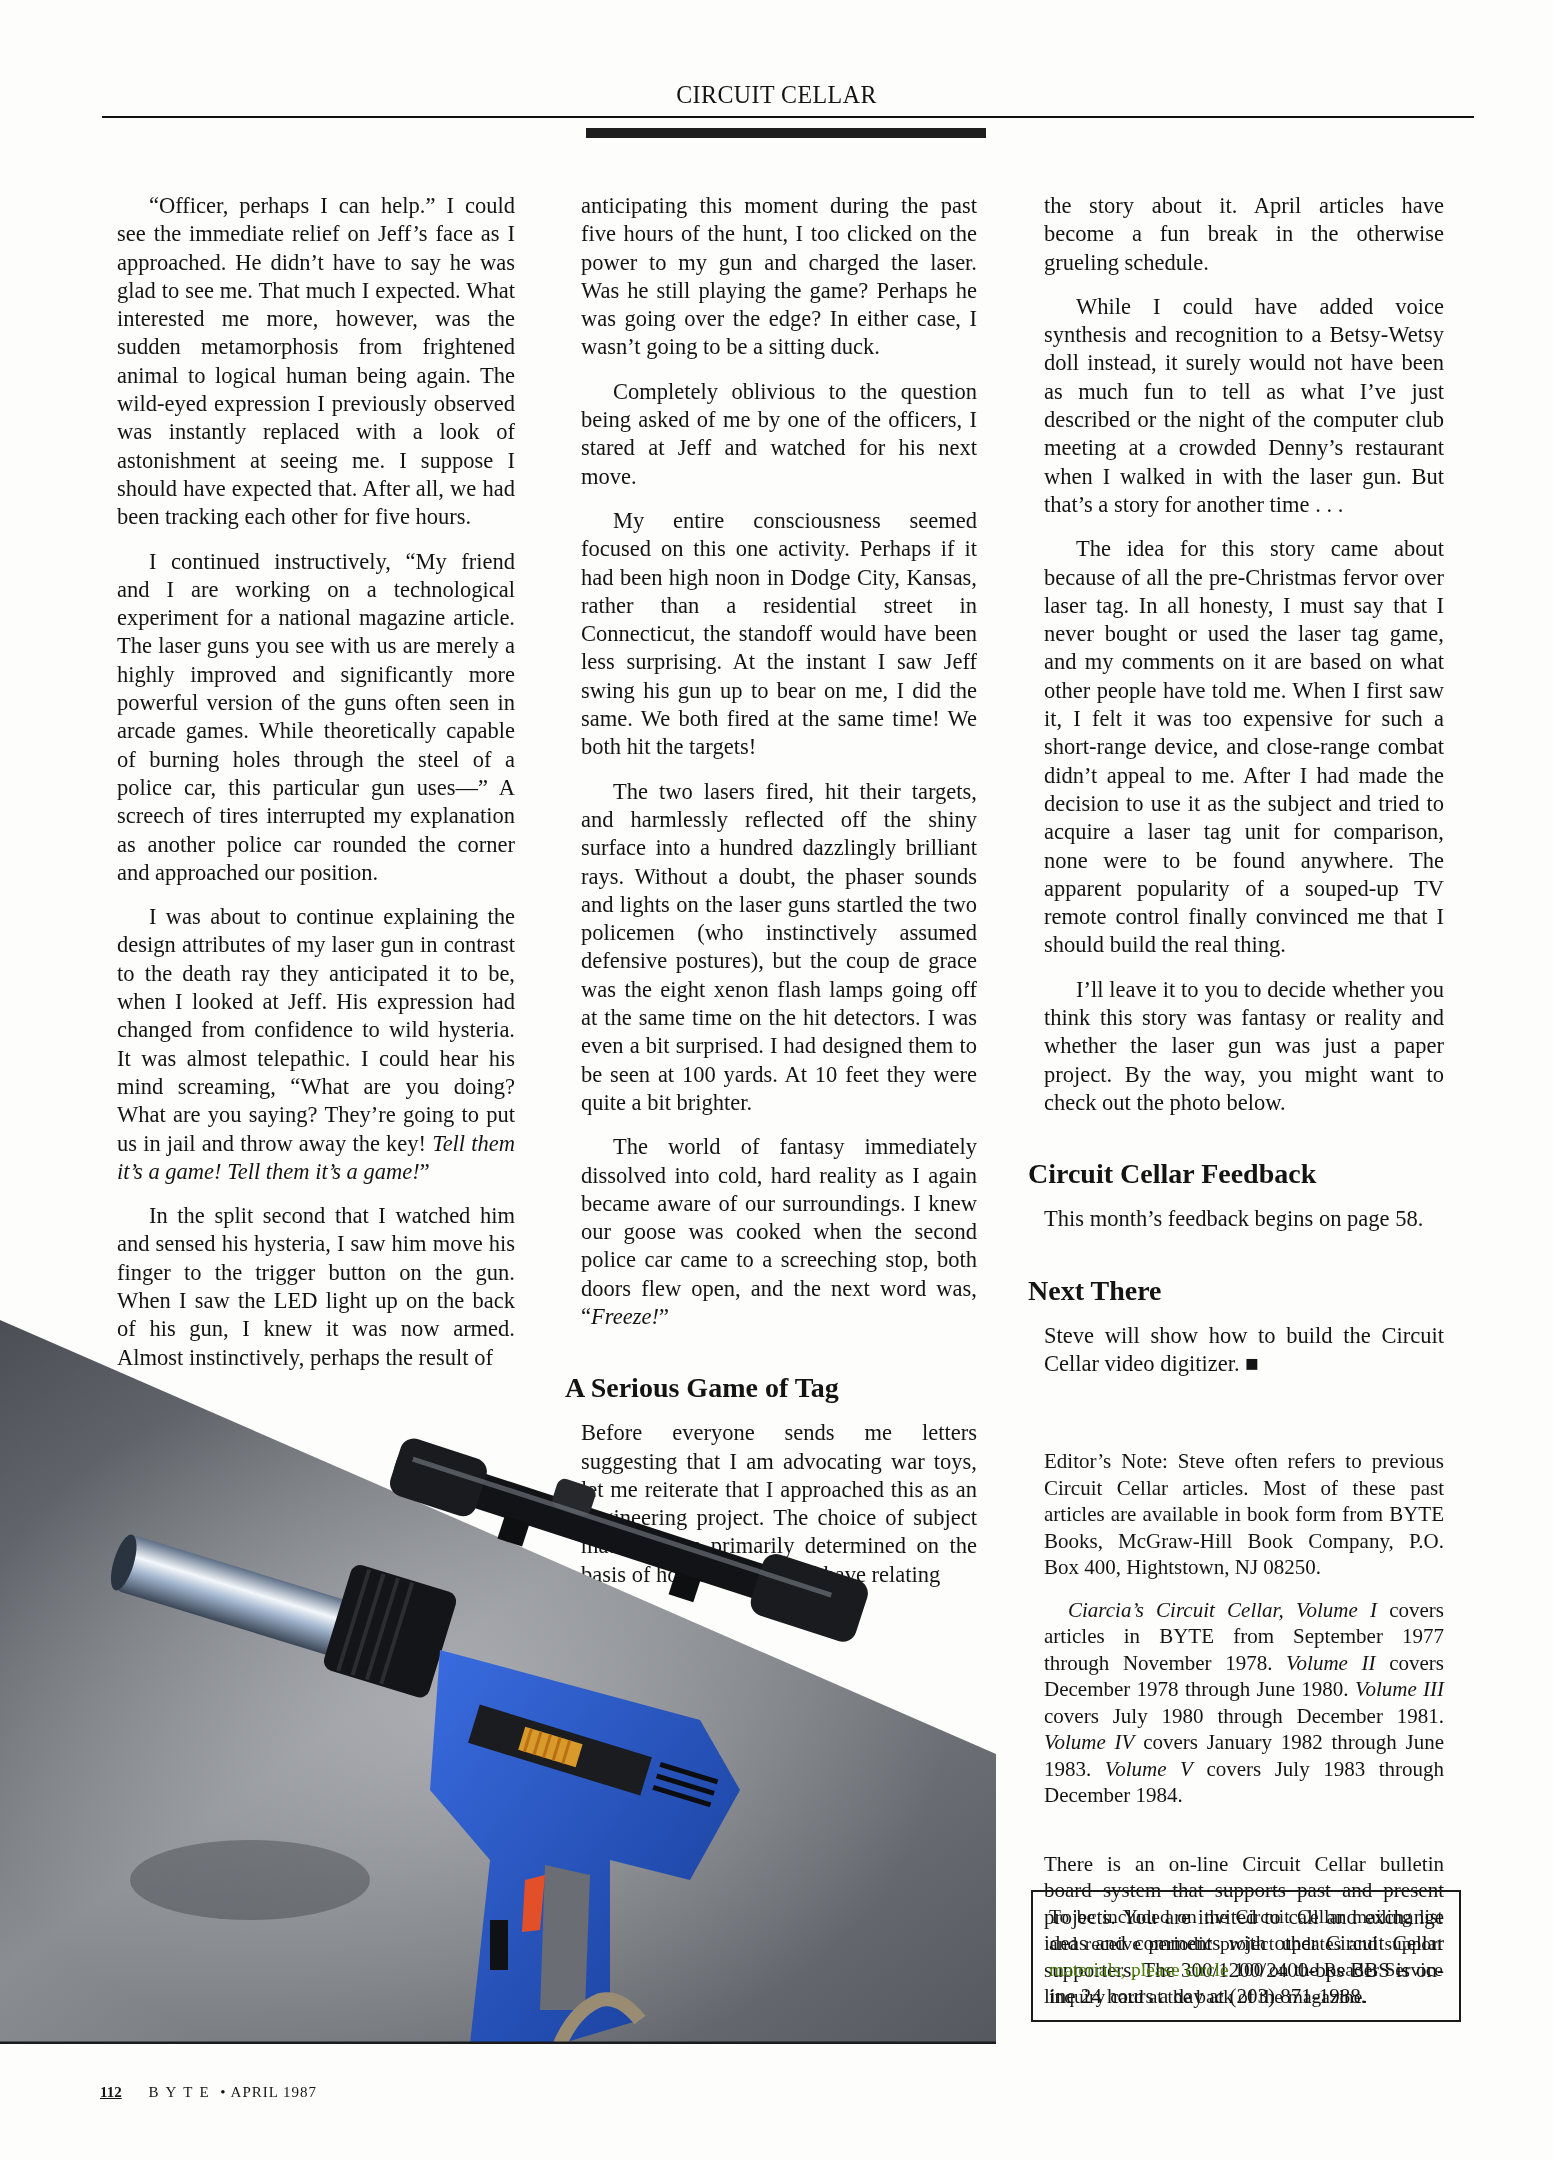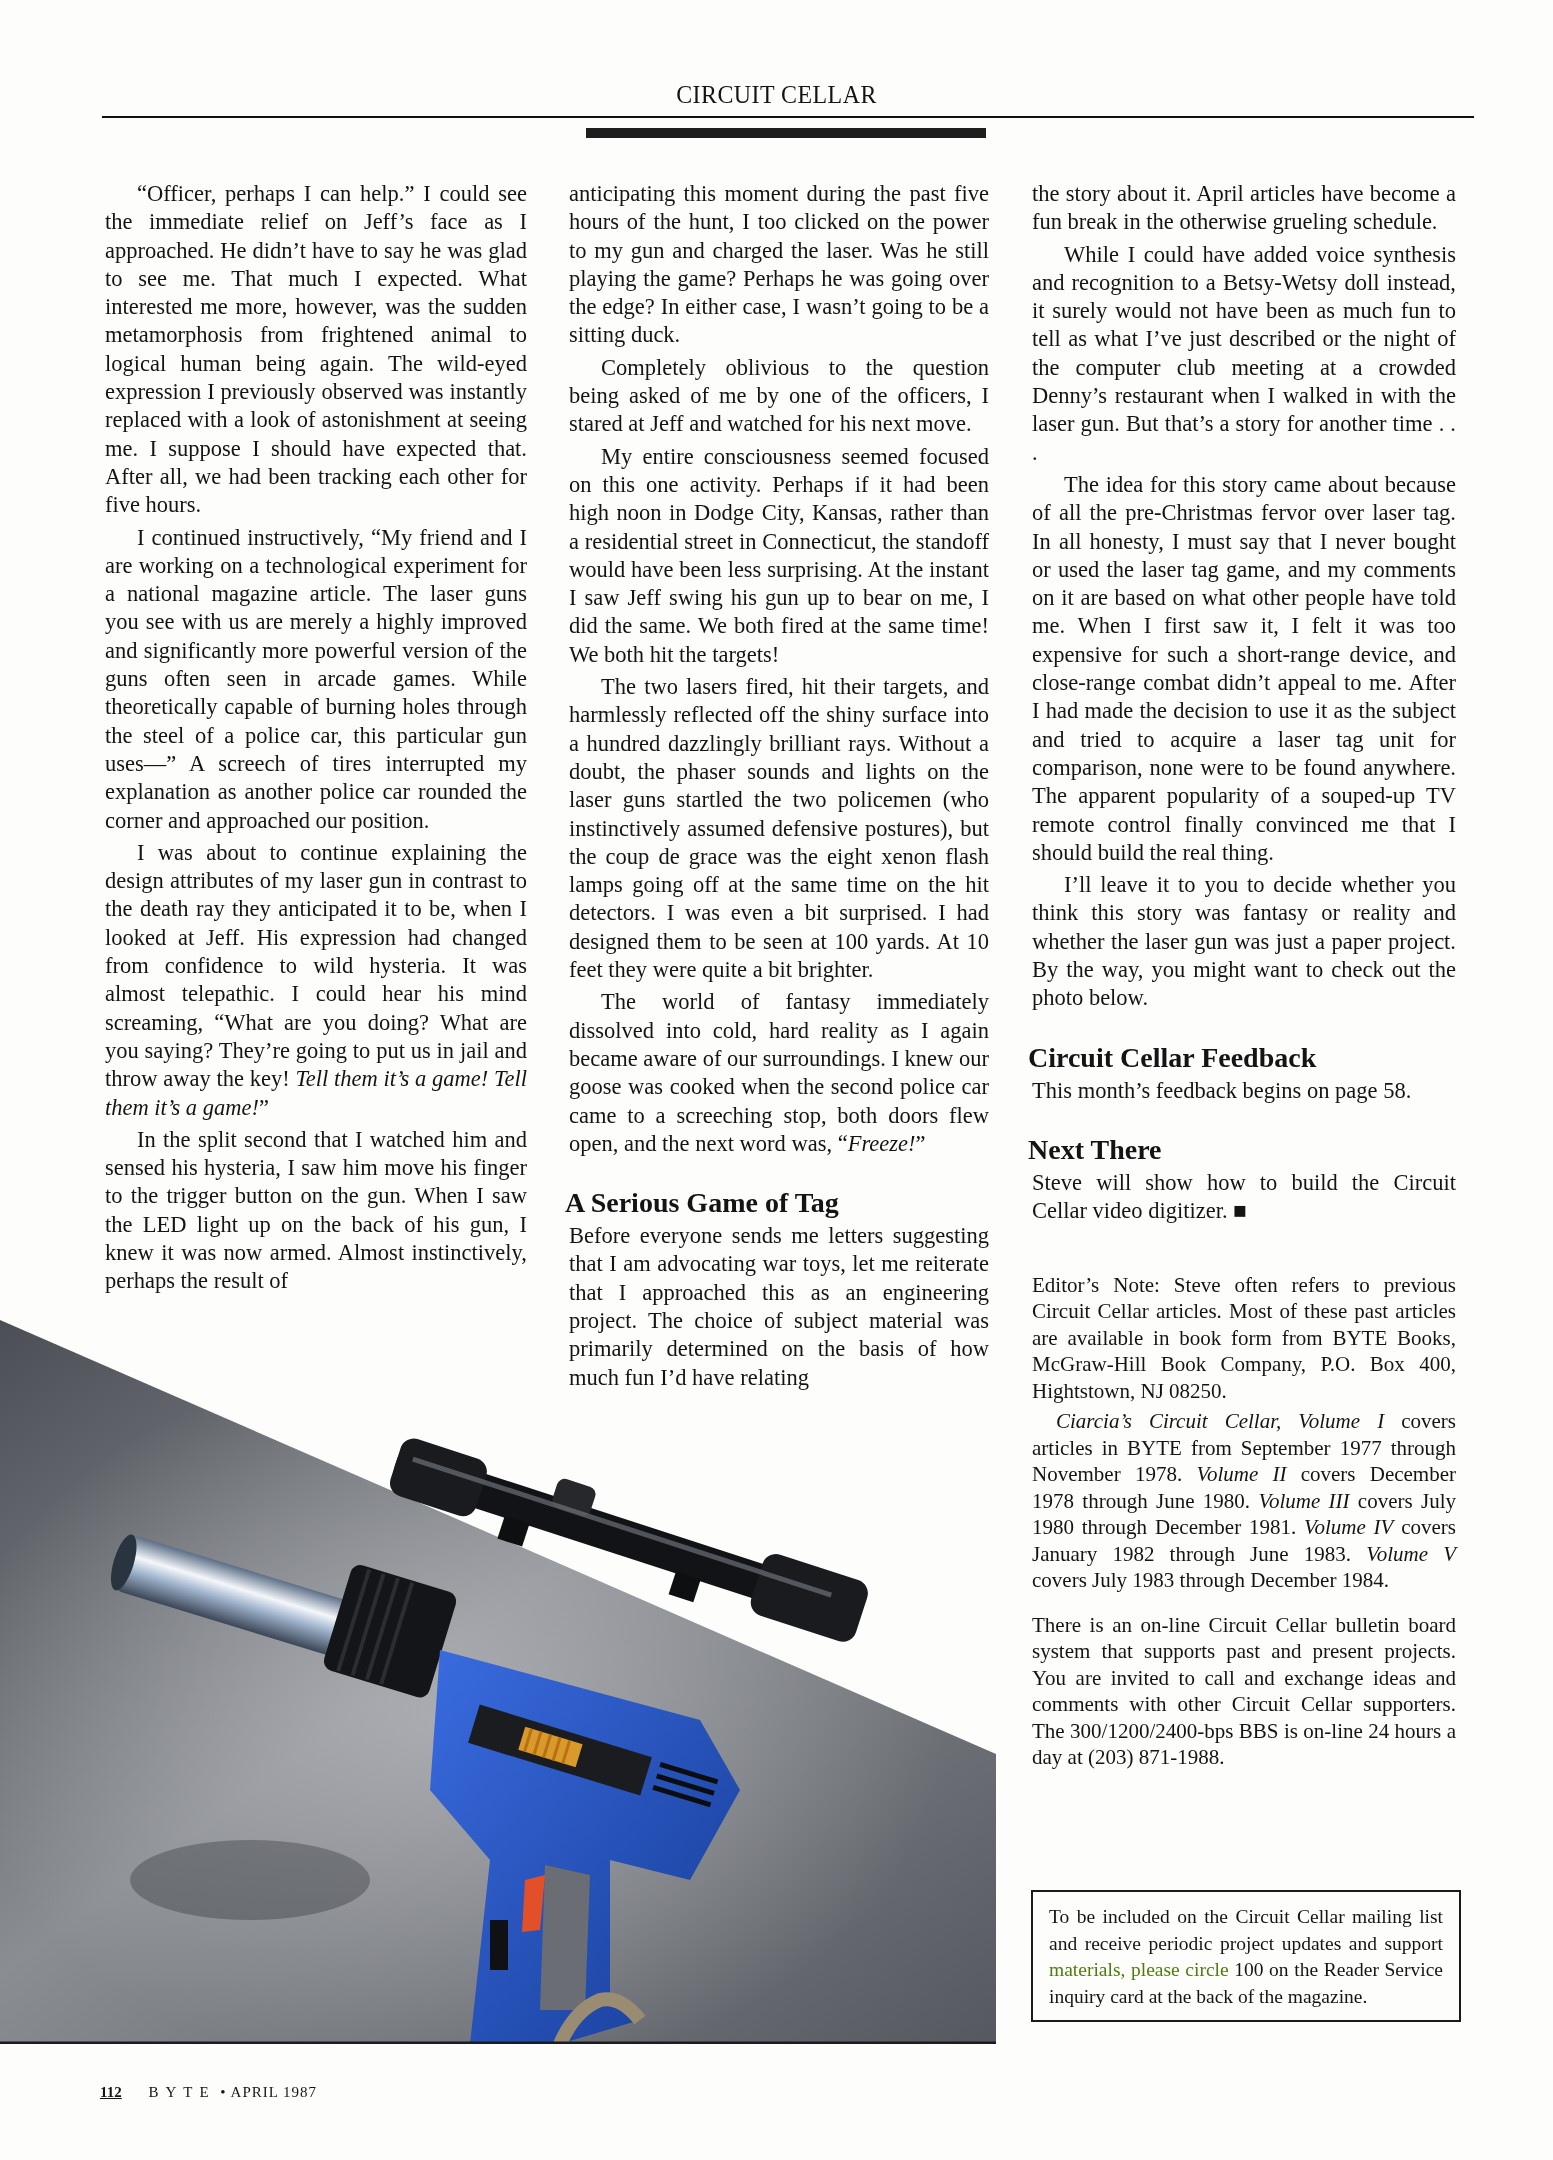--- a/index.html
+++ b/index.html
@@ -13,21 +13,21 @@
     }
     .header-rule {
       position: absolute; top: 116px; left: 102px; width: 1372px; height: 2px; background: #111;
     }
     .header-bar {
       position: absolute; top: 128px; left: 586px; width: 400px; height: 10px; background: #1e1e1e;
     }
     .col {
       position: absolute; font-size: 22.5px; line-height: 28.3px; text-align: justify;
     }
-    .col p { margin: 4px; text-indent: 32px; }
+    .col p { margin: 16px; text-indent: 32px; }
     .col p.noindent { text-indent: 0; }
     .col1 { left: 101px; top: 176px; width: 430px; }
     .col2 { left: 565px; top: 176px; width: 428px; }
     .col3 { left: 1028px; top: 176px; width: 432px; }
     .subhead { font-weight: bold; font-size: 28px; line-height: 30px; margin: 0; }
     .gap { height: 26px; }
     .col3 .note { font-size: 21px; line-height: 26.5px; }
     .col3 .note p { text-indent: 24px; }
     .col3 .note p.noindent { text-indent: 0; }
     .boxed {

